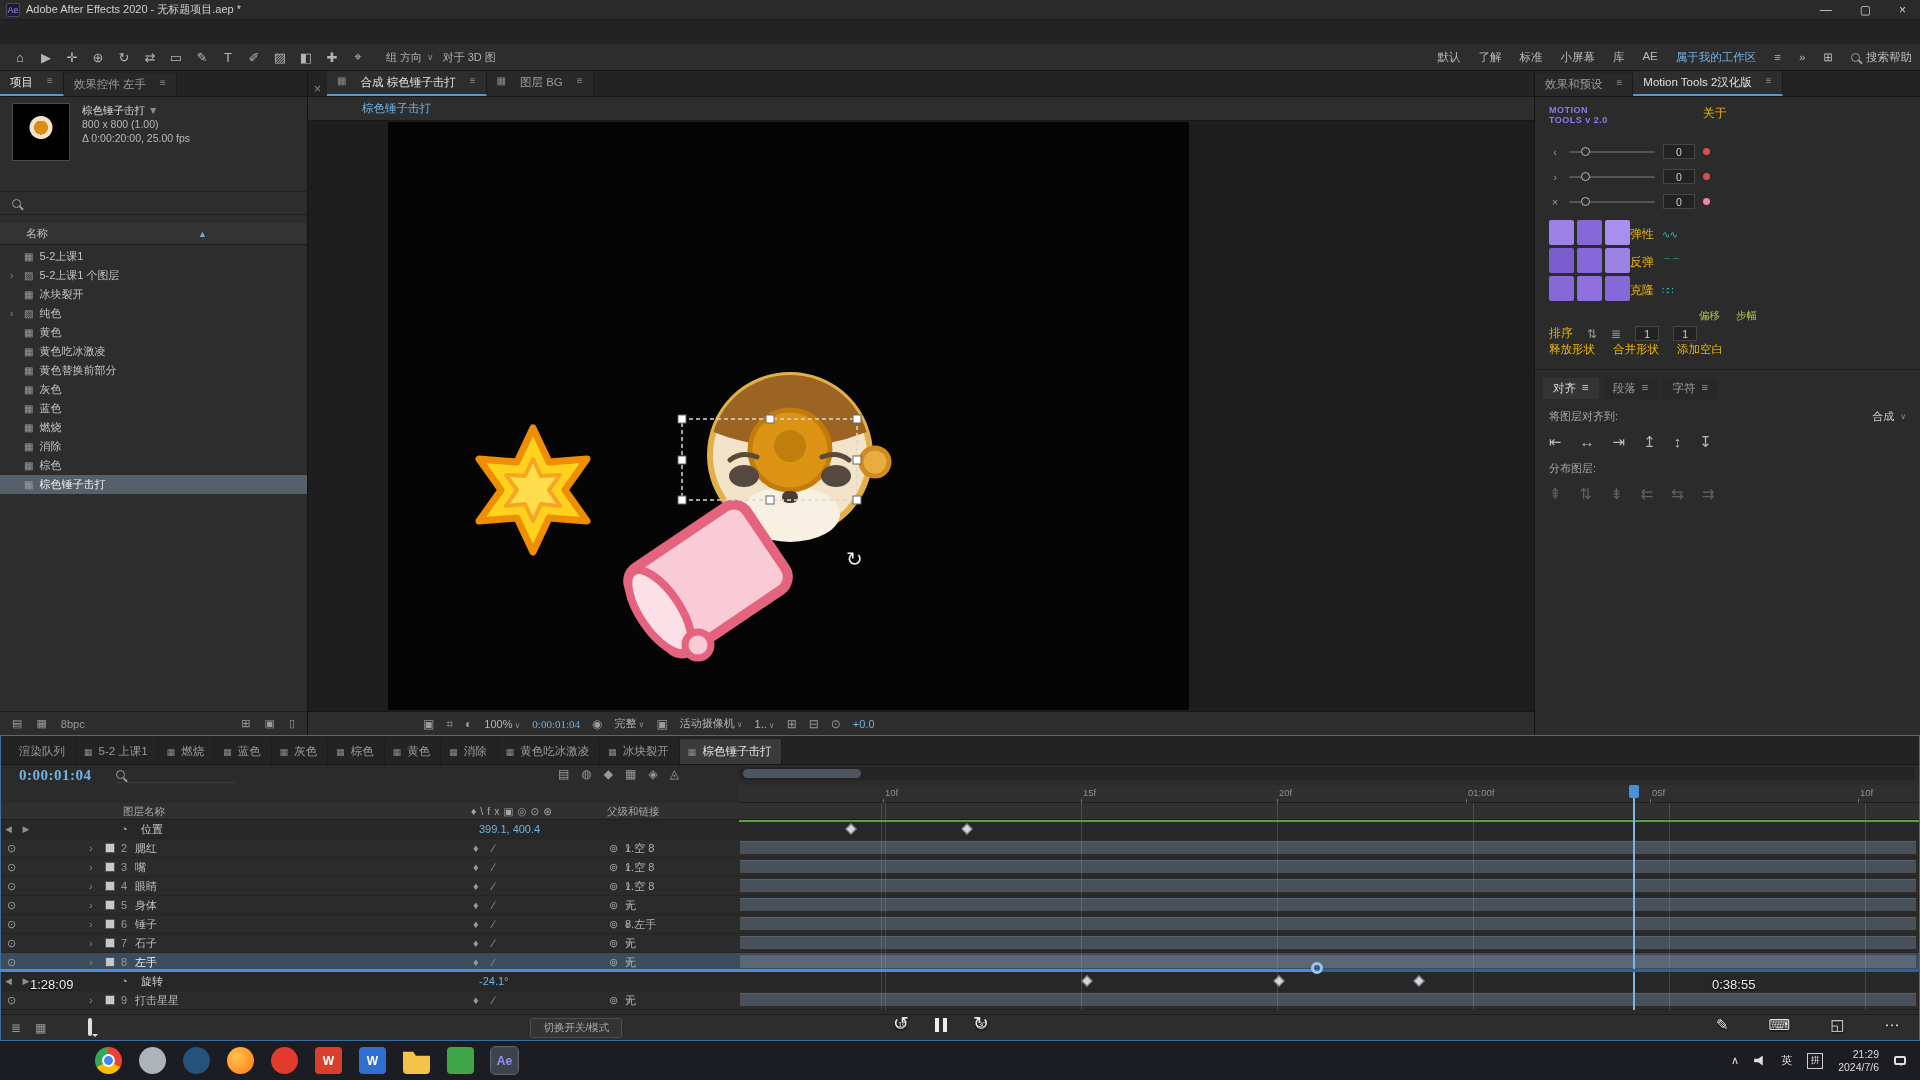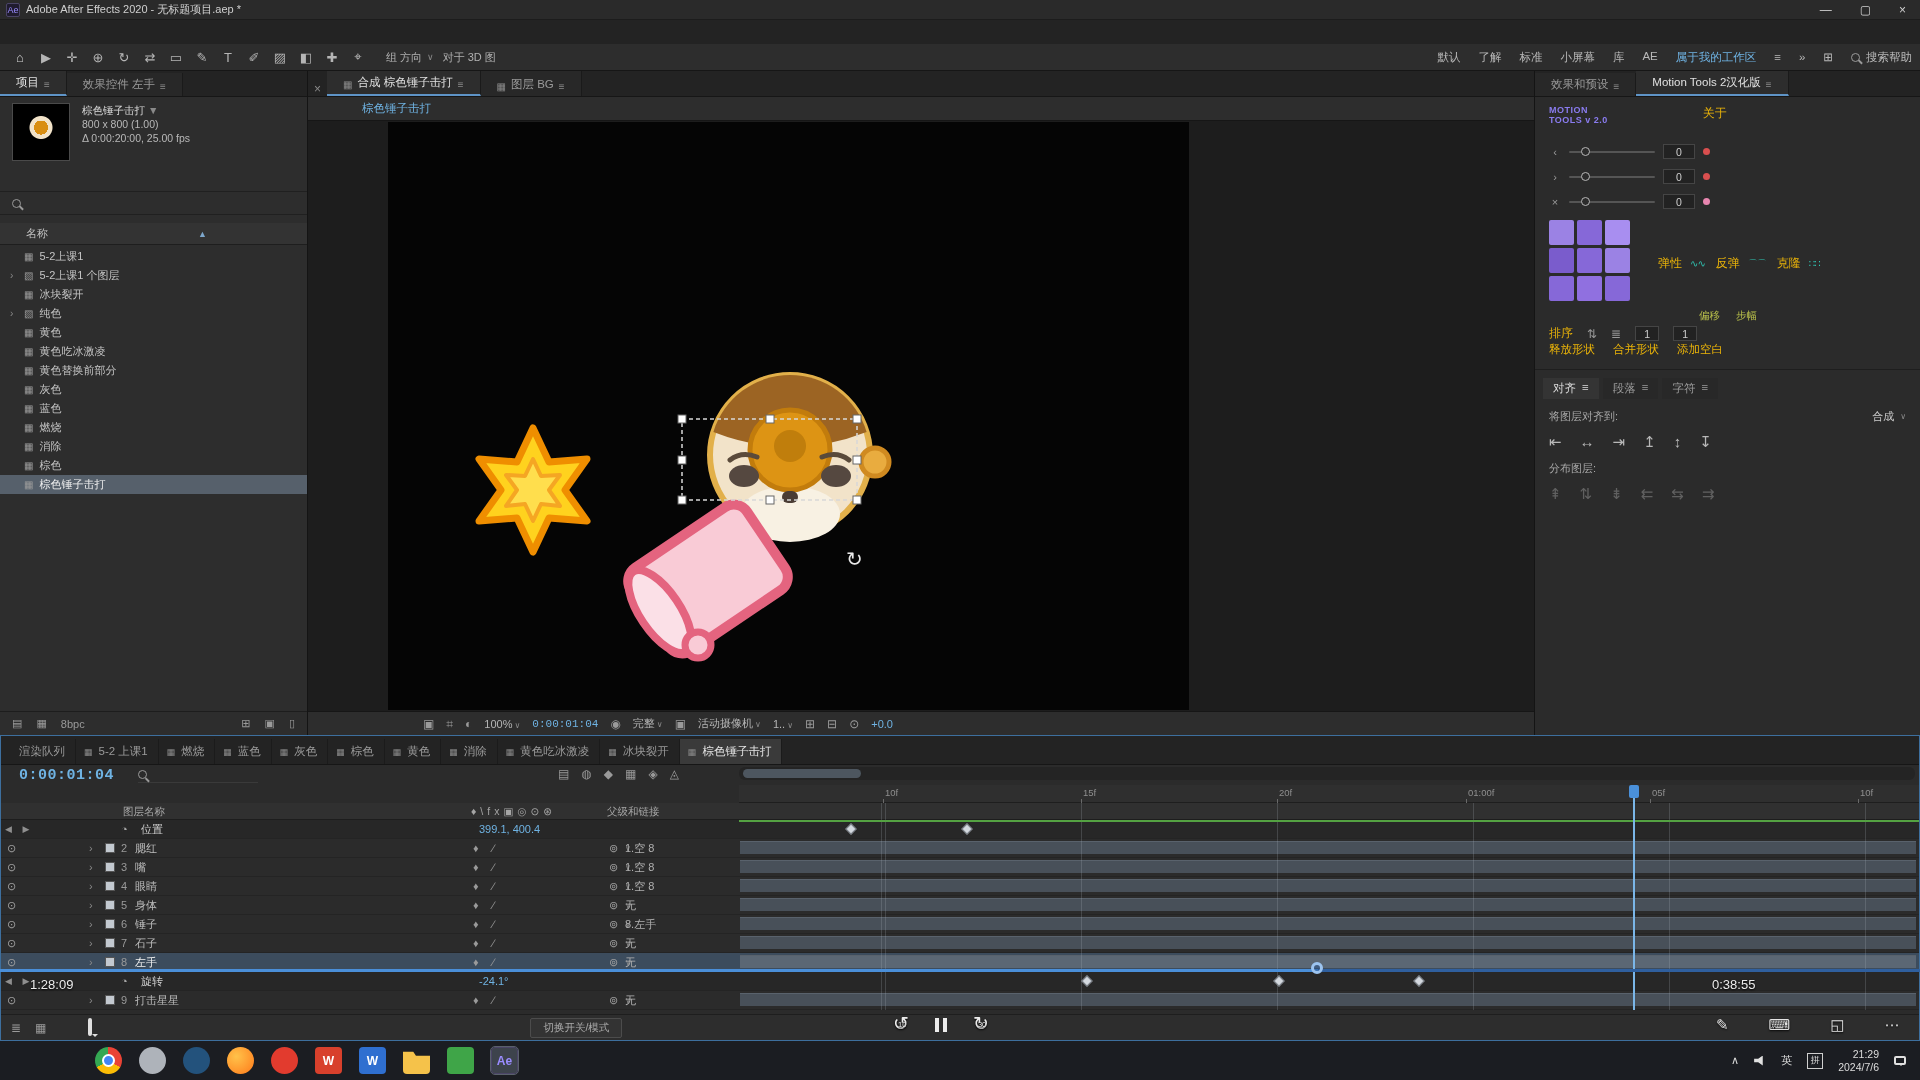--- a/index.html
+++ b/index.html
@@ -3,21 +3,21 @@
 <meta charset="utf-8">
 <style>
   html,body{margin:0;padding:0;background:#111}
   *{box-sizing:border-box}
   #app{position:relative;width:1920px;height:1080px;overflow:hidden;background:#232323;
        font-family:"Liberation Sans",sans-serif;color:#c8c8c8;font-size:12px;-webkit-font-smoothing:antialiased}
   .abs{position:absolute}
   .dim{color:#8a8a8a}
   .blue{color:#6fb3e3}
   .teal{color:#eab308}
-  .mono{font-family:Liberation Mono, monospace}
+  .mono{font-family:Liberation Serif, serif}
 
   
   #titlebar{position:absolute;left:0;top:0;width:1920px;height:20px;background:#2a2a2a;border-bottom:1px solid #1c1c1c;
             display:flex;align-items:center;padding:0 6px;font-size:11px;color:#cfcfcf}
   .app-badge{width:14px;height:14px;background:#1f1b2e;color:#9a8cff;border:1px solid #4a4466;font-size:9px;
              display:flex;align-items:center;justify-content:center;margin-right:6px;border-radius:2px}
   .win-btns{margin-left:auto;display:flex;gap:28px;padding-right:8px;color:#cfcfcf;font-size:12px}
   .win-btns span{cursor:default}
 
   
@@ -32,21 +32,21 @@
   .tool:nth-child(1){color:#d0d0d0}
   .tb-label{font-size:11px;color:#b0b0b0;margin-left:14px}
   .tb-chevron{font-size:9px;color:#8a8a8a;margin:0 3px}
   .ws-group{margin-left:auto;display:flex;align-items:center;gap:18px;font-size:11.5px;color:#b8b8b8}
   .ws-active{color:#6fb3e3}
   .mag{width:9px;height:9px;border:1.5px solid #9a9a9a;border-radius:50%;position:relative;display:inline-block}
   .mag::after{content:"";position:absolute;width:5px;height:1.5px;background:#9a9a9a;transform:rotate(45deg);right:-4px;bottom:-2px}
 
   
   .ptabs{height:26px;display:flex;align-items:flex-end;background:#232323;border-bottom:1px solid #161616}
-  .ptab{padding:4px 16px;font-size:11.5px;color:#9a9a9a;display:flex;gap:5px;align-items:flex-end;background:#282828;border-right:1px solid #1a1a1a}
+  .ptab{padding:4px 10px;font-size:11.5px;color:#9a9a9a;display:flex;gap:14px;align-items:flex-start;background:#282828;border-right:1px solid #1a1a1a}
   .ptab.active{background:#2d2d2d;color:#e0e0e0;border-bottom:2px solid #5f94c7}
   .ptab .hamb{color:#8a8a8a;font-size:10px}
 
   
   #project{position:absolute;left:0;top:71px;width:308px;height:664px;background:#2d2d2d;border-right:1px solid #141414}
   .proj-preview{position:absolute;left:0;top:28px;width:100%;height:70px}
   .proj-thumb{position:absolute;left:12px;top:4px;width:58px;height:58px;background:#000;border:1px solid #4a4a4a;
      background-image:radial-gradient(circle at 50% 42%, #d98e12 0 7px, #f2e3c9 7px 11px, #000 12px)}
   .proj-meta{position:absolute;left:82px;top:4px;font-size:10.5px;line-height:14px;color:#b8b8b8}
   .proj-meta .nm{color:#dadada}
@@ -86,21 +86,21 @@
   .sl-track{width:86px;height:2px;background:#555;position:relative;border-radius:1px}
   .sl-knob{position:absolute;left:12px;top:-4px;width:9px;height:9px;border:1.5px solid #b8b8b8;border-radius:50%;background:#2b2b2b}
   .sl-val{width:32px;height:15px;background:#222;border:1px solid #454545;color:#cfcfcf;font-size:10.5px;text-align:center;line-height:14px}
   .sl-dot{width:7px;height:7px;border-radius:50%}
   .dot-red .sl-dot{background:#d94f4f}
   .dot-pink .sl-dot{background:#e886b0}
   .mt-main{display:flex;margin-top:6px}
   .mt-grid{display:grid;grid-template-columns:repeat(3,25px);grid-template-rows:repeat(3,25px);gap:3px}
   .sq{border-radius:2px}
   .sq-a{background:#9b82e4}.sq-b{background:#8668d8}.sq-c{background:#a88ef0}.sq-d{background:#7a5ccc}.sq-e{background:#9070e0}
-  .mt-fxcol{margin-left:28px;display:flex;flex-direction:row;gap:11px;padding-top:6px}
+  .mt-fxcol{display:flex;flex-direction:column;gap:11px;padding-top:6px}
   .fx-btn{font-size:12px;display:flex;gap:8px;align-items:center}
   .fx-btn .wave{color:#2fc4b2;font-size:10px;letter-spacing:-1px}
   .mt-small{display:flex;gap:16px;margin:8px 0 2px 150px;font-size:10.5px;color:#b8bf4a}
   .mt-sort{display:flex;align-items:center;gap:14px;margin-top:2px}
   .sort-ic{color:#9a9a9a;font-size:12px}
   .sort-in{width:24px;height:15px;background:#222;border:1px solid #454545;color:#cfcfcf;font-size:10.5px;text-align:center;line-height:14px}
   .mt-actions{display:flex;gap:18px;margin-top:0;font-size:11.5px}
   .fx-divider{height:1px;background:#1e1e1e;margin:12px -14px 0 -14px}
   .al-tabs{display:flex;gap:4px;margin:8px -6px 0 -6px}
   .al-tab{padding:3px 10px;font-size:11.5px;color:#9a9a9a;background:#282828;display:flex;gap:6px;align-items:flex-start}

